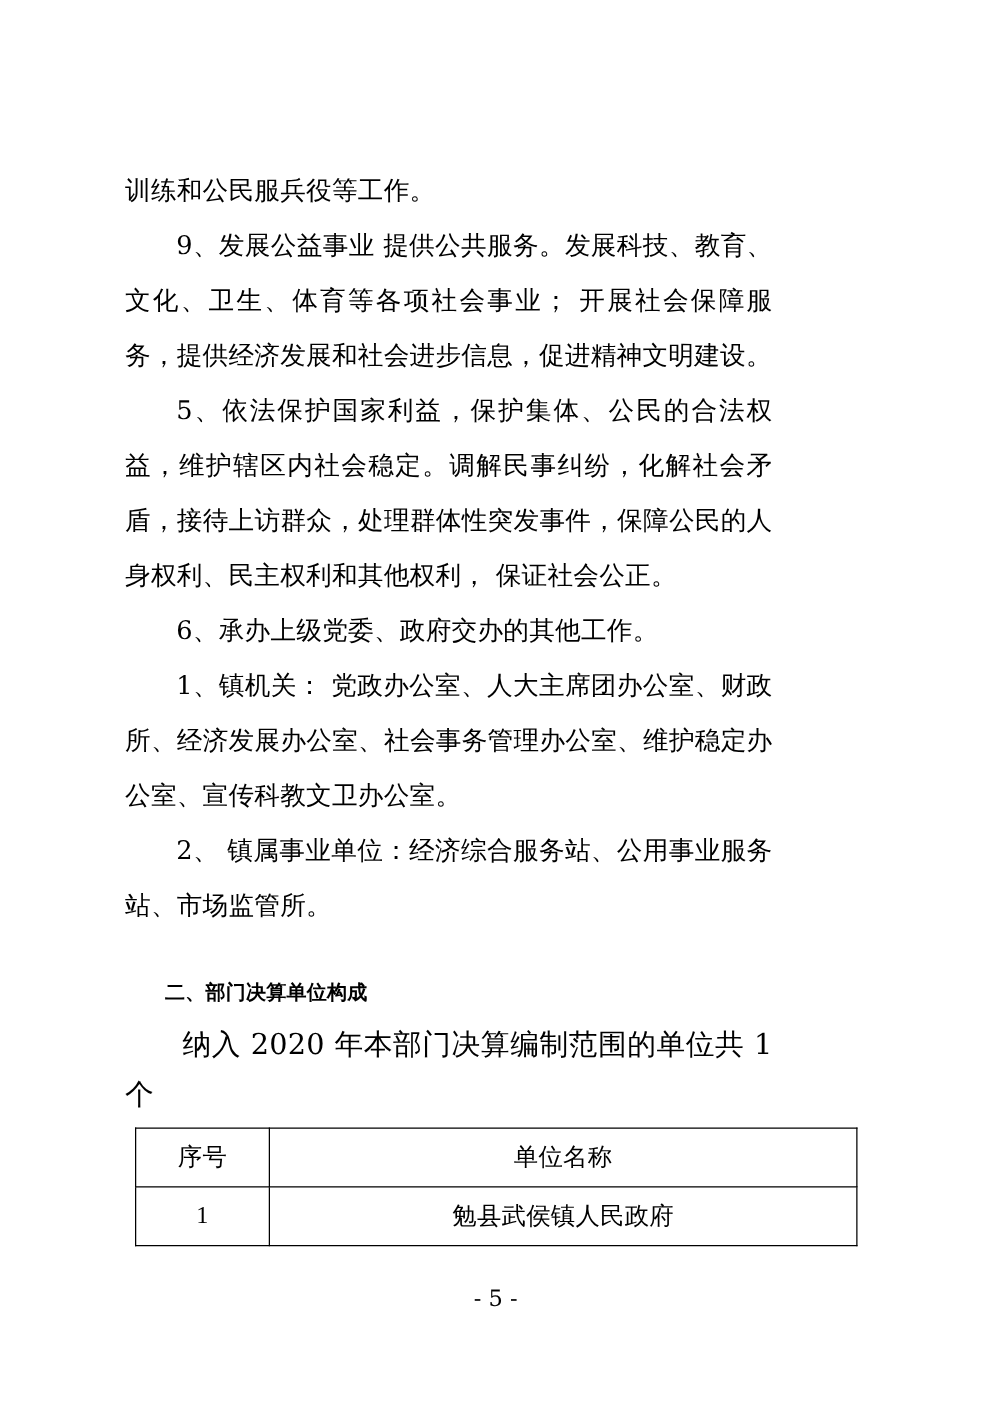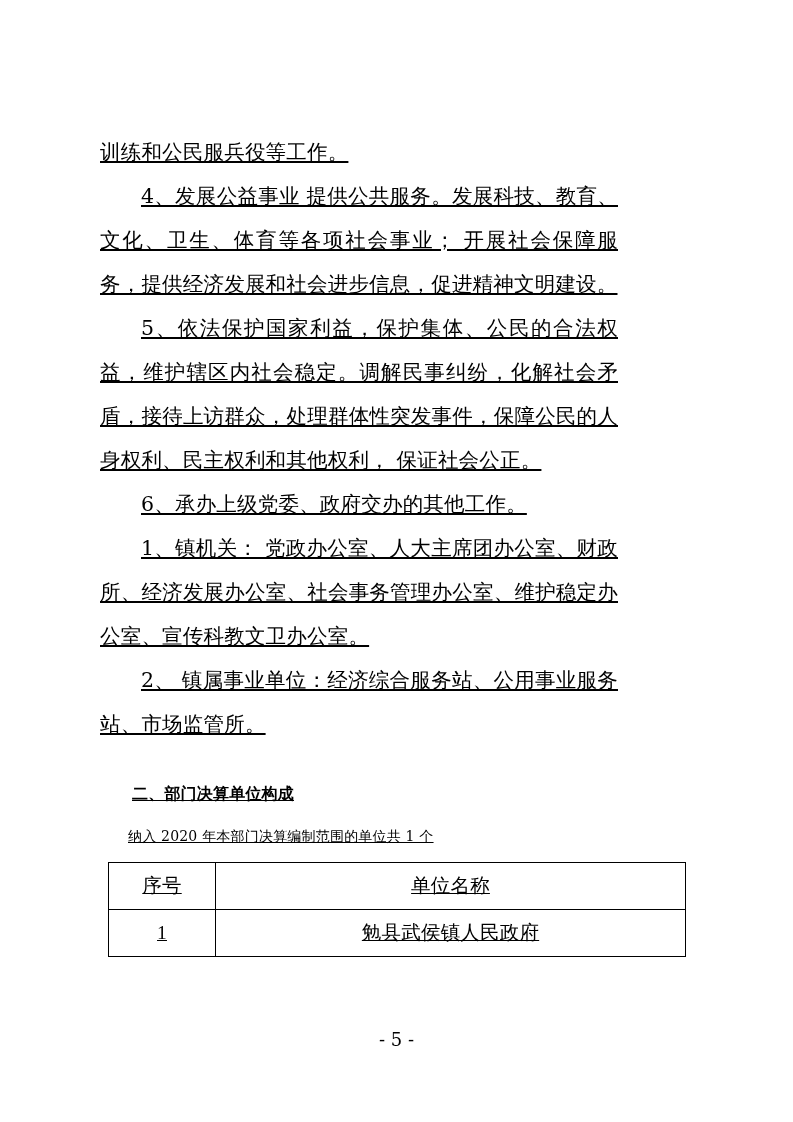--- a/index.html
+++ b/index.html
@@ -16,21 +16,20 @@
     overflow: hidden;
   }
   .page {
     position: absolute;
     left: 0;
     top: 0;
     width: 714px;
     height: 1122px;
     box-sizing: border-box;
     padding: 130px 96px 40px 100px;
-    text-decoration: underline;
   }
   .body-text {
     font-size: 20.5px;
     line-height: 44px;
     text-align: justify;
     text-justify: inter-ideograph;
     letter-spacing: 0.2px;
   }
   .p {
     margin: 0;
@@ -50,21 +49,21 @@
     margin: 0;
     font-weight: bold;
     text-indent: 2em;
     font-size: 16px;
     line-height: 44px;
   }
   .spacer-md { height: 26px; }
   .table-intro {
     margin: 0;
     text-indent: 2em;
-    font-size: 14px;
+    font-size: 23px;
     line-height: 40px;
   }
   table.unit-table {
     border-collapse: collapse;
     width: 578px;
     margin: 6px 0 10px 8px;
     table-layout: fixed;
   }
   table.unit-table td, table.unit-table th {
     border: 1.3px solid #000000;
@@ -87,21 +86,21 @@
   .num { font-family: "Liberation Serif", serif; }
 </style>
 </head>
 <body>
 
 <div class="page">
 
   <div class="body-text">
 
     <p class="p no-indent">训练和公民服兵役等工作。</p>
-    <p class="p">4、发展公益事业 提供公共服务。发展科技、教育、文化、卫生、体育等各项社会事业； 开展社会保障服务，提供经济发展和社会进步信息，促进精神文明建设。</p>
+    <p class="p">9、发展公益事业 提供公共服务。发展科技、教育、文化、卫生、体育等各项社会事业； 开展社会保障服务，提供经济发展和社会进步信息，促进精神文明建设。</p>
     <p class="p">5、依法保护国家利益，保护集体、公民的合法权益，维护辖区内社会稳定。调解民事纠纷，化解社会矛盾，接待上访群众，处理群体性突发事件，保障公民的人身权利、民主权利和其他权利， 保证社会公正。</p>
     <p class="p">6、承办上级党委、政府交办的其他工作。</p>
 
 
     <p class="p">1、镇机关： 党政办公室、人大主席团办公室、财政所、经济发展办公室、社会事务管理办公室、维护稳定办公室、宣传科教文卫办公室。</p>
     <p class="p">2、 镇属事业单位：经济综合服务站、公用事业服务站、市场监管所。</p>
 
     <div class="spacer-md"></div>
 
     <p class="heading-indent">二、部门决算单位构成</p>

